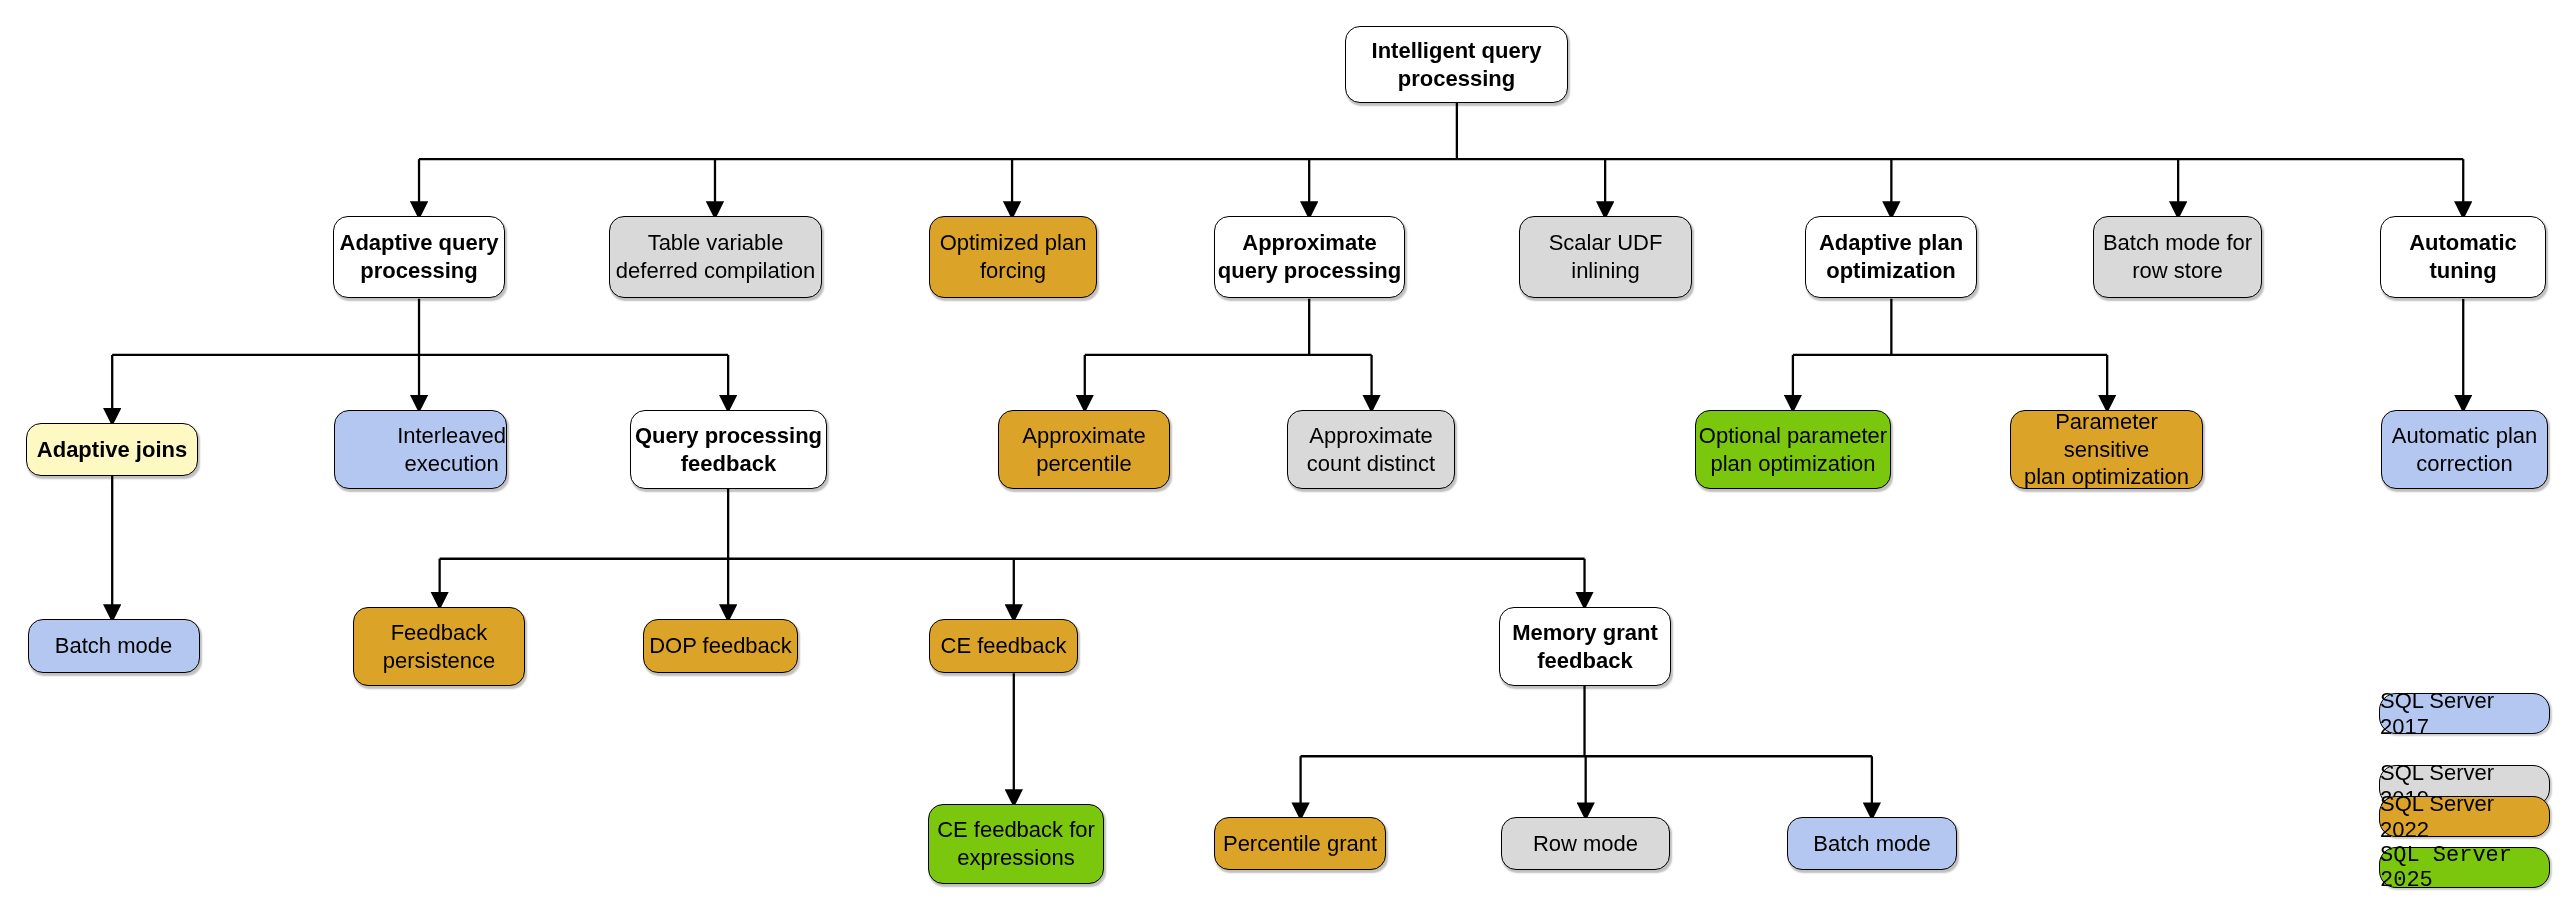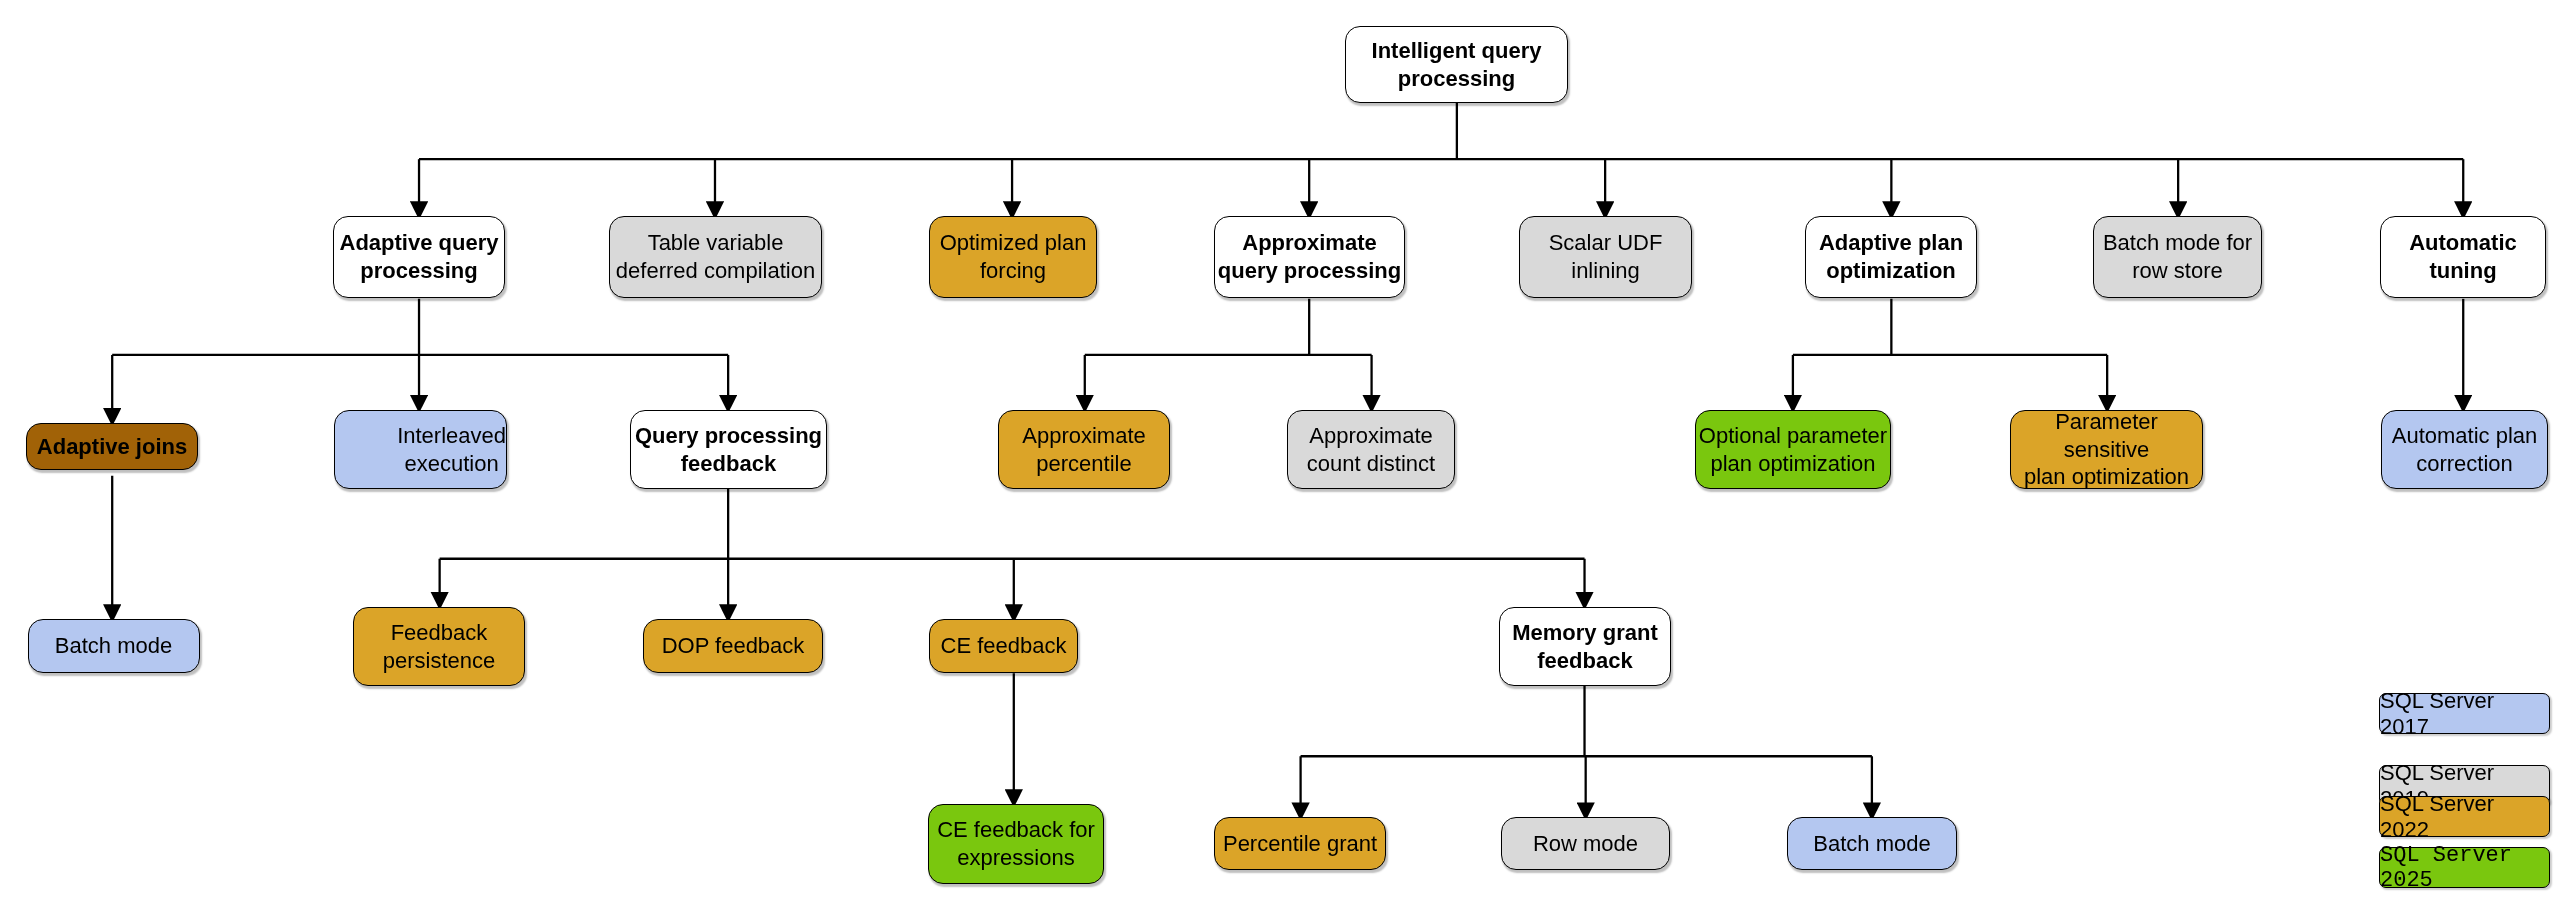--- a/index.html
+++ b/index.html
@@ -22,21 +22,21 @@
     font-size:22px;line-height:1.26;color:#000;
     white-space:pre-line;
     box-shadow:1.7px 2.3px 1.7px rgba(0,0,0,0.25);
     background:#fff;
   }
   .node.bold{font-weight:700;}
   .pill{
     position:absolute;
     box-sizing:border-box;
     border:1.7px solid #000;
-    border-radius:7px;
+    border-radius:17px;
     display:flex;align-items:center;justify-content:center;
     font-size:22px;color:#000;
     box-shadow:1.1px 1.7px 1.7px rgba(0,0,0,0.2);
   }
 </style>
 </head>
 <body>
 
 <div id="canvas">
 
@@ -101,40 +101,40 @@
 query processing</span></div>
   <div class="node" style="left: 1519px; top: 216px; width: 173px; height: 82px; background-color: rgb(217, 217, 217);"><span>Scalar UDF
 inlining</span></div>
   <div class="node bold" style="left: 1805px; top: 216px; width: 172px; height: 82px; background-color: rgb(255, 255, 255);"><span>Adaptive plan
 optimization</span></div>
   <div class="node" style="left: 2093px; top: 216px; width: 169px; height: 82px; background-color: rgb(217, 217, 217);"><span>Batch mode for
 row store</span></div>
   <div class="node bold" style="left: 2380px; top: 216px; width: 166px; height: 82px; background-color: rgb(255, 255, 255);"><span>Automatic
 tuning</span></div>
 
-  <div class="node bold" style="left: 26px; top: 423px; width: 172px; height: 47px; background-color: #a16207;"><span>Adaptive joins</span></div>
+  <div class="node bold" style="left: 26px; top: 423px; width: 172px; height: 53px; background-color: #fef9c3;"><span>Adaptive joins</span></div>
   <div class="node" style="left: 334px; top: 410px; width: 173px; height: 79px; background-color: rgb(180, 199, 240); justify-content: flex-end;"><span>Interleaved
 execution</span></div>
   <div class="node bold" style="left: 630px; top: 410px; width: 197px; height: 79px; background-color: rgb(255, 255, 255);"><span>Query processing
 feedback</span></div>
   <div class="node" style="left: 998px; top: 410px; width: 172px; height: 79px; background-color: rgb(219, 164, 40);"><span>Approximate
 percentile</span></div>
   <div class="node" style="left: 1287px; top: 410px; width: 168px; height: 79px; background-color: rgb(217, 217, 217);"><span>Approximate
 count distinct</span></div>
   <div class="node" style="left: 1695px; top: 410px; width: 196px; height: 79px; background-color: rgb(122, 199, 14);"><span>Optional parameter
 plan optimization</span></div>
   <div class="node" style="left: 2010px; top: 410px; width: 193px; height: 79px; background-color: rgb(219, 164, 40);"><span>Parameter sensitive
 plan optimization</span></div>
   <div class="node" style="left: 2381px; top: 410px; width: 167px; height: 79px; background-color: rgb(180, 199, 240);"><span>Automatic plan
 correction</span></div>
 
   <div class="node" style="left: 27.5px; top: 619px; width: 172px; height: 54px; background-color: rgb(180, 199, 240);"><span>Batch mode</span></div>
   <div class="node" style="left: 353px; top: 607px; width: 172px; height: 79px; background-color: rgb(219, 164, 40);"><span>Feedback
 persistence</span></div>
-  <div class="node" style="left: 643px; top: 619px; width: 180px; height: 54px; background-color: rgb(219, 164, 40);"><span>DOP feedback</span></div>
+  <div class="node" style="left: 643px; top: 619px; width: 155px; height: 54px; background-color: rgb(219, 164, 40);"><span>DOP feedback</span></div>
   <div class="node" style="left: 929px; top: 619px; width: 149px; height: 54px; background-color: rgb(219, 164, 40);"><span>CE feedback</span></div>
   <div class="node bold" style="left: 1499px; top: 607px; width: 172px; height: 79px; background-color: rgb(255, 255, 255);"><span>Memory grant
 feedback</span></div>
 
   <div class="node" style="left: 928px; top: 804px; width: 176px; height: 80px; background-color: rgb(122, 199, 14);"><span>CE feedback for
 expressions</span></div>
   <div class="node" style="left: 1214px; top: 817px; width: 172px; height: 53px; background-color: rgb(219, 164, 40);"><span>Percentile grant</span></div>
   <div class="node" style="left: 1501px; top: 817px; width: 169px; height: 53px; background-color: rgb(217, 217, 217);"><span>Row mode</span></div>
   <div class="node" style="left: 1787px; top: 817px; width: 170px; height: 53px; background-color: rgb(180, 199, 240);"><span>Batch mode</span></div>
 

